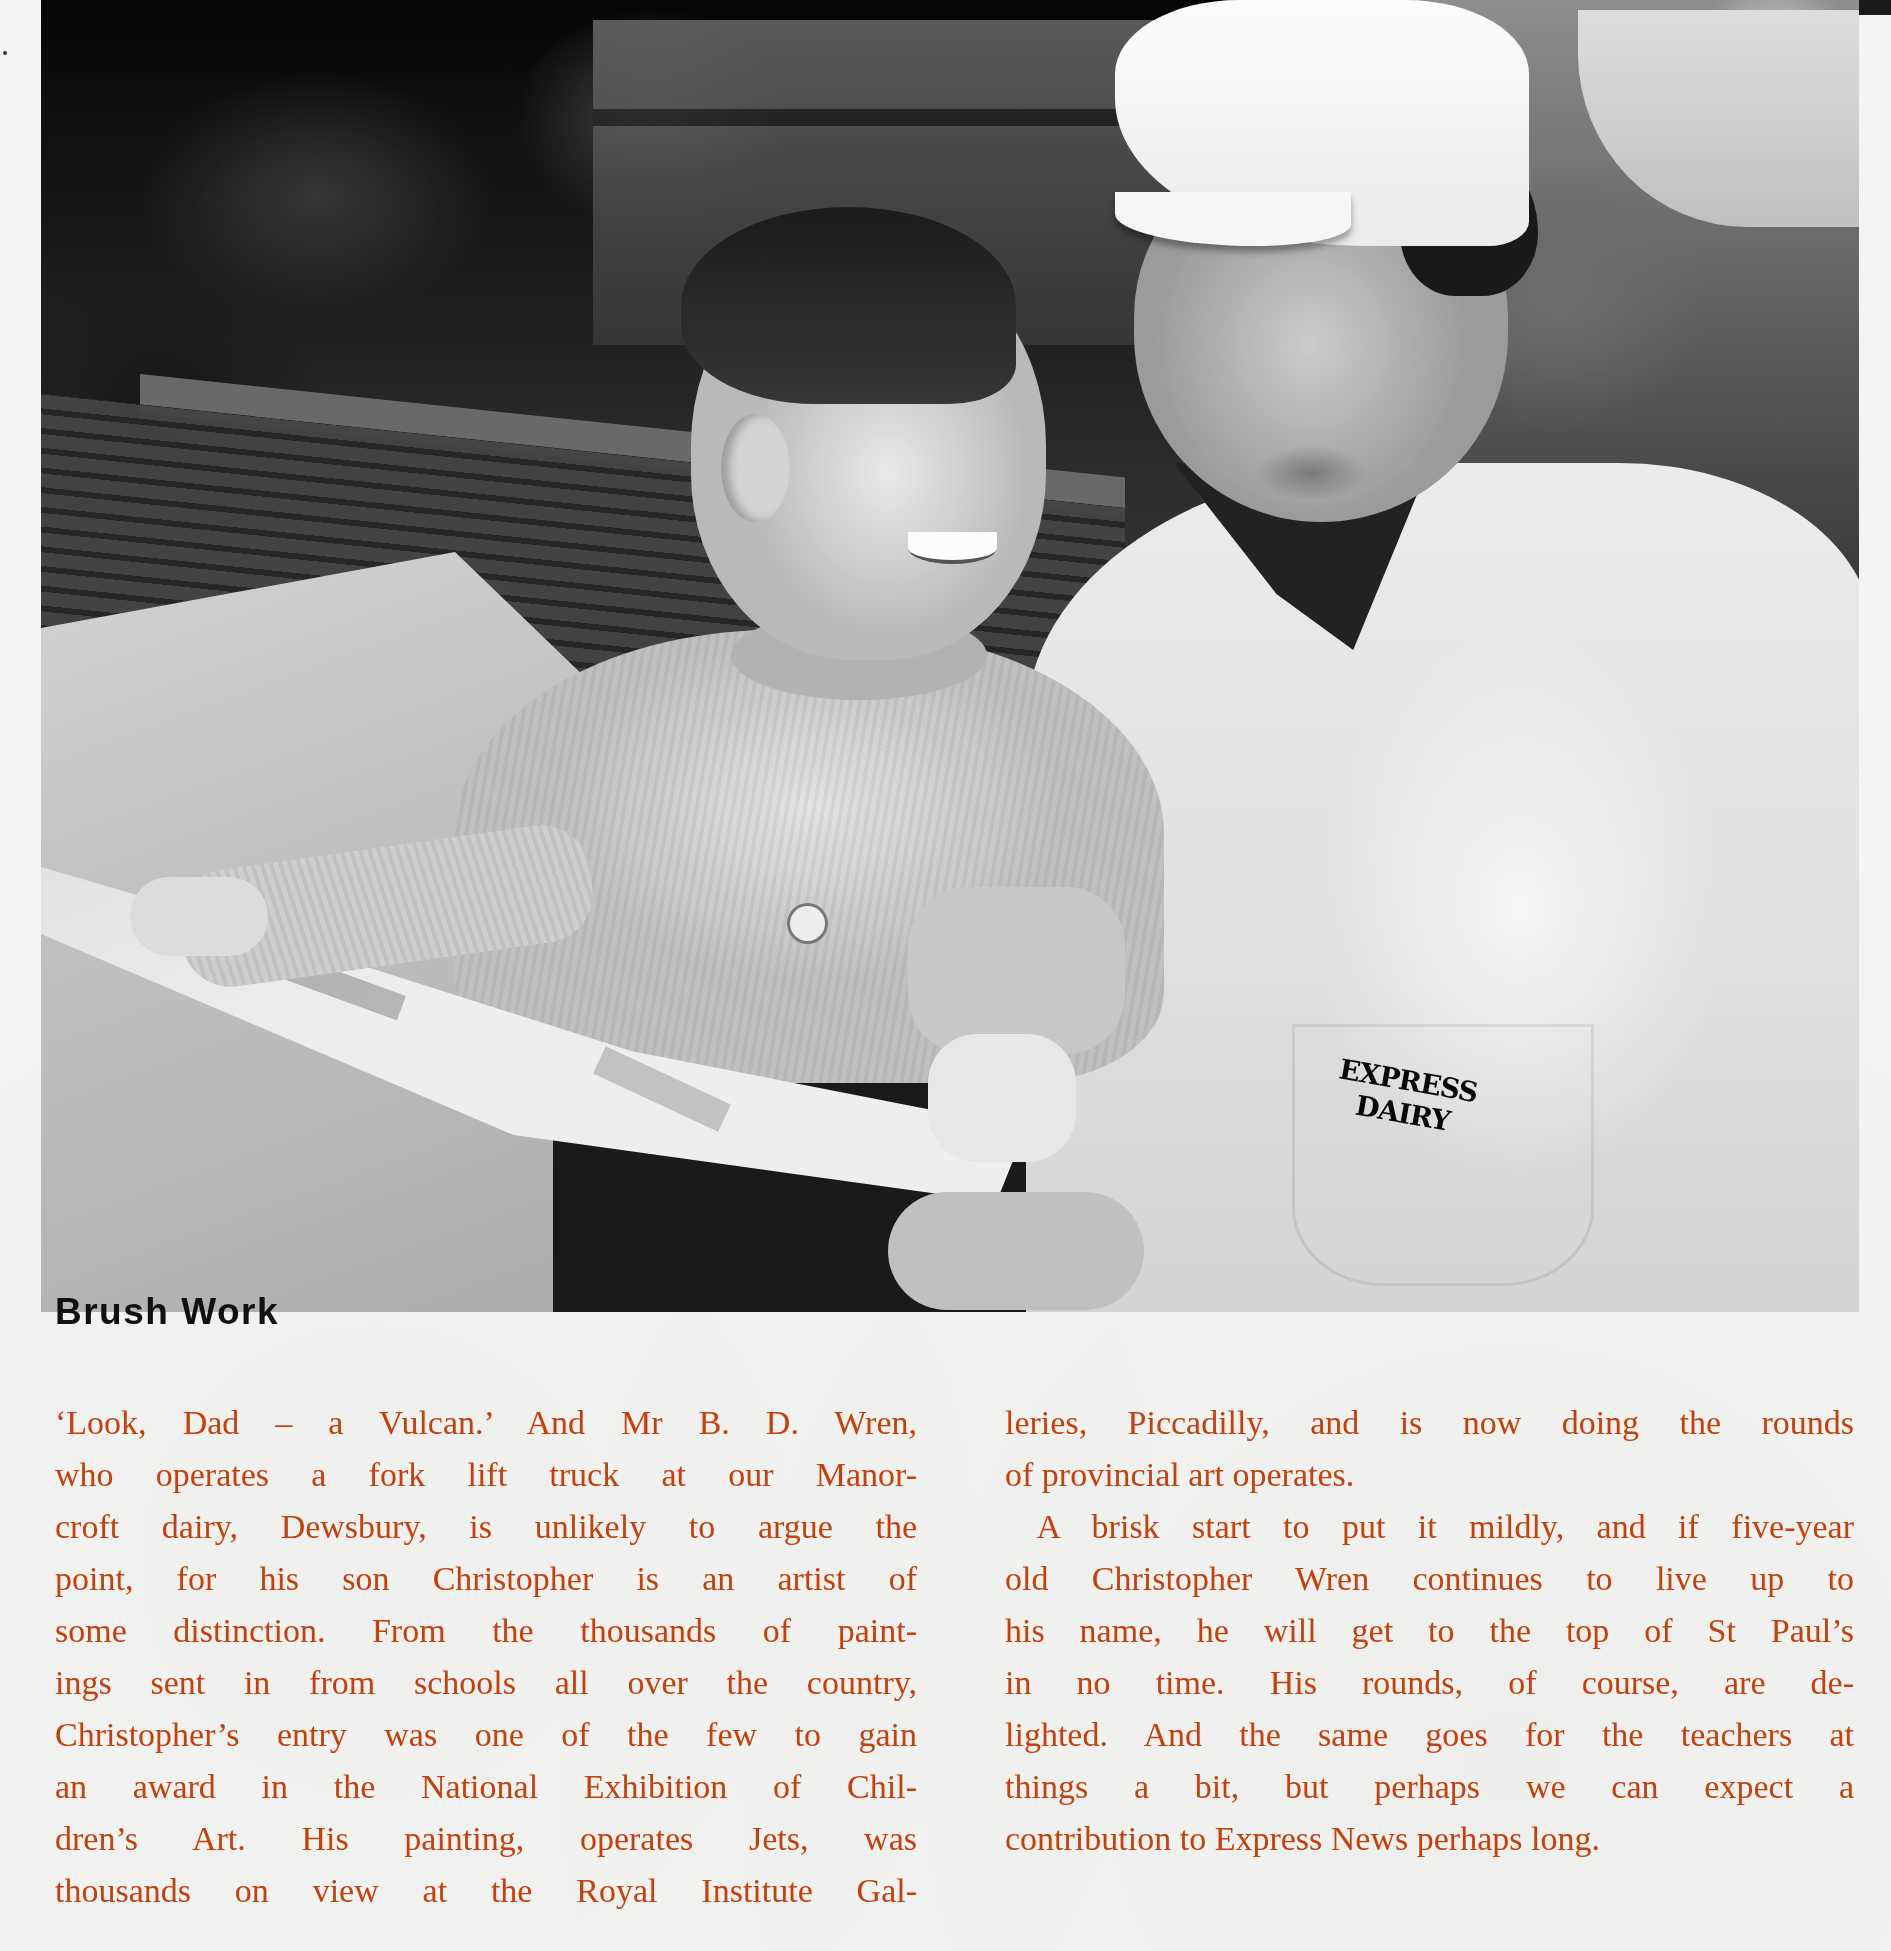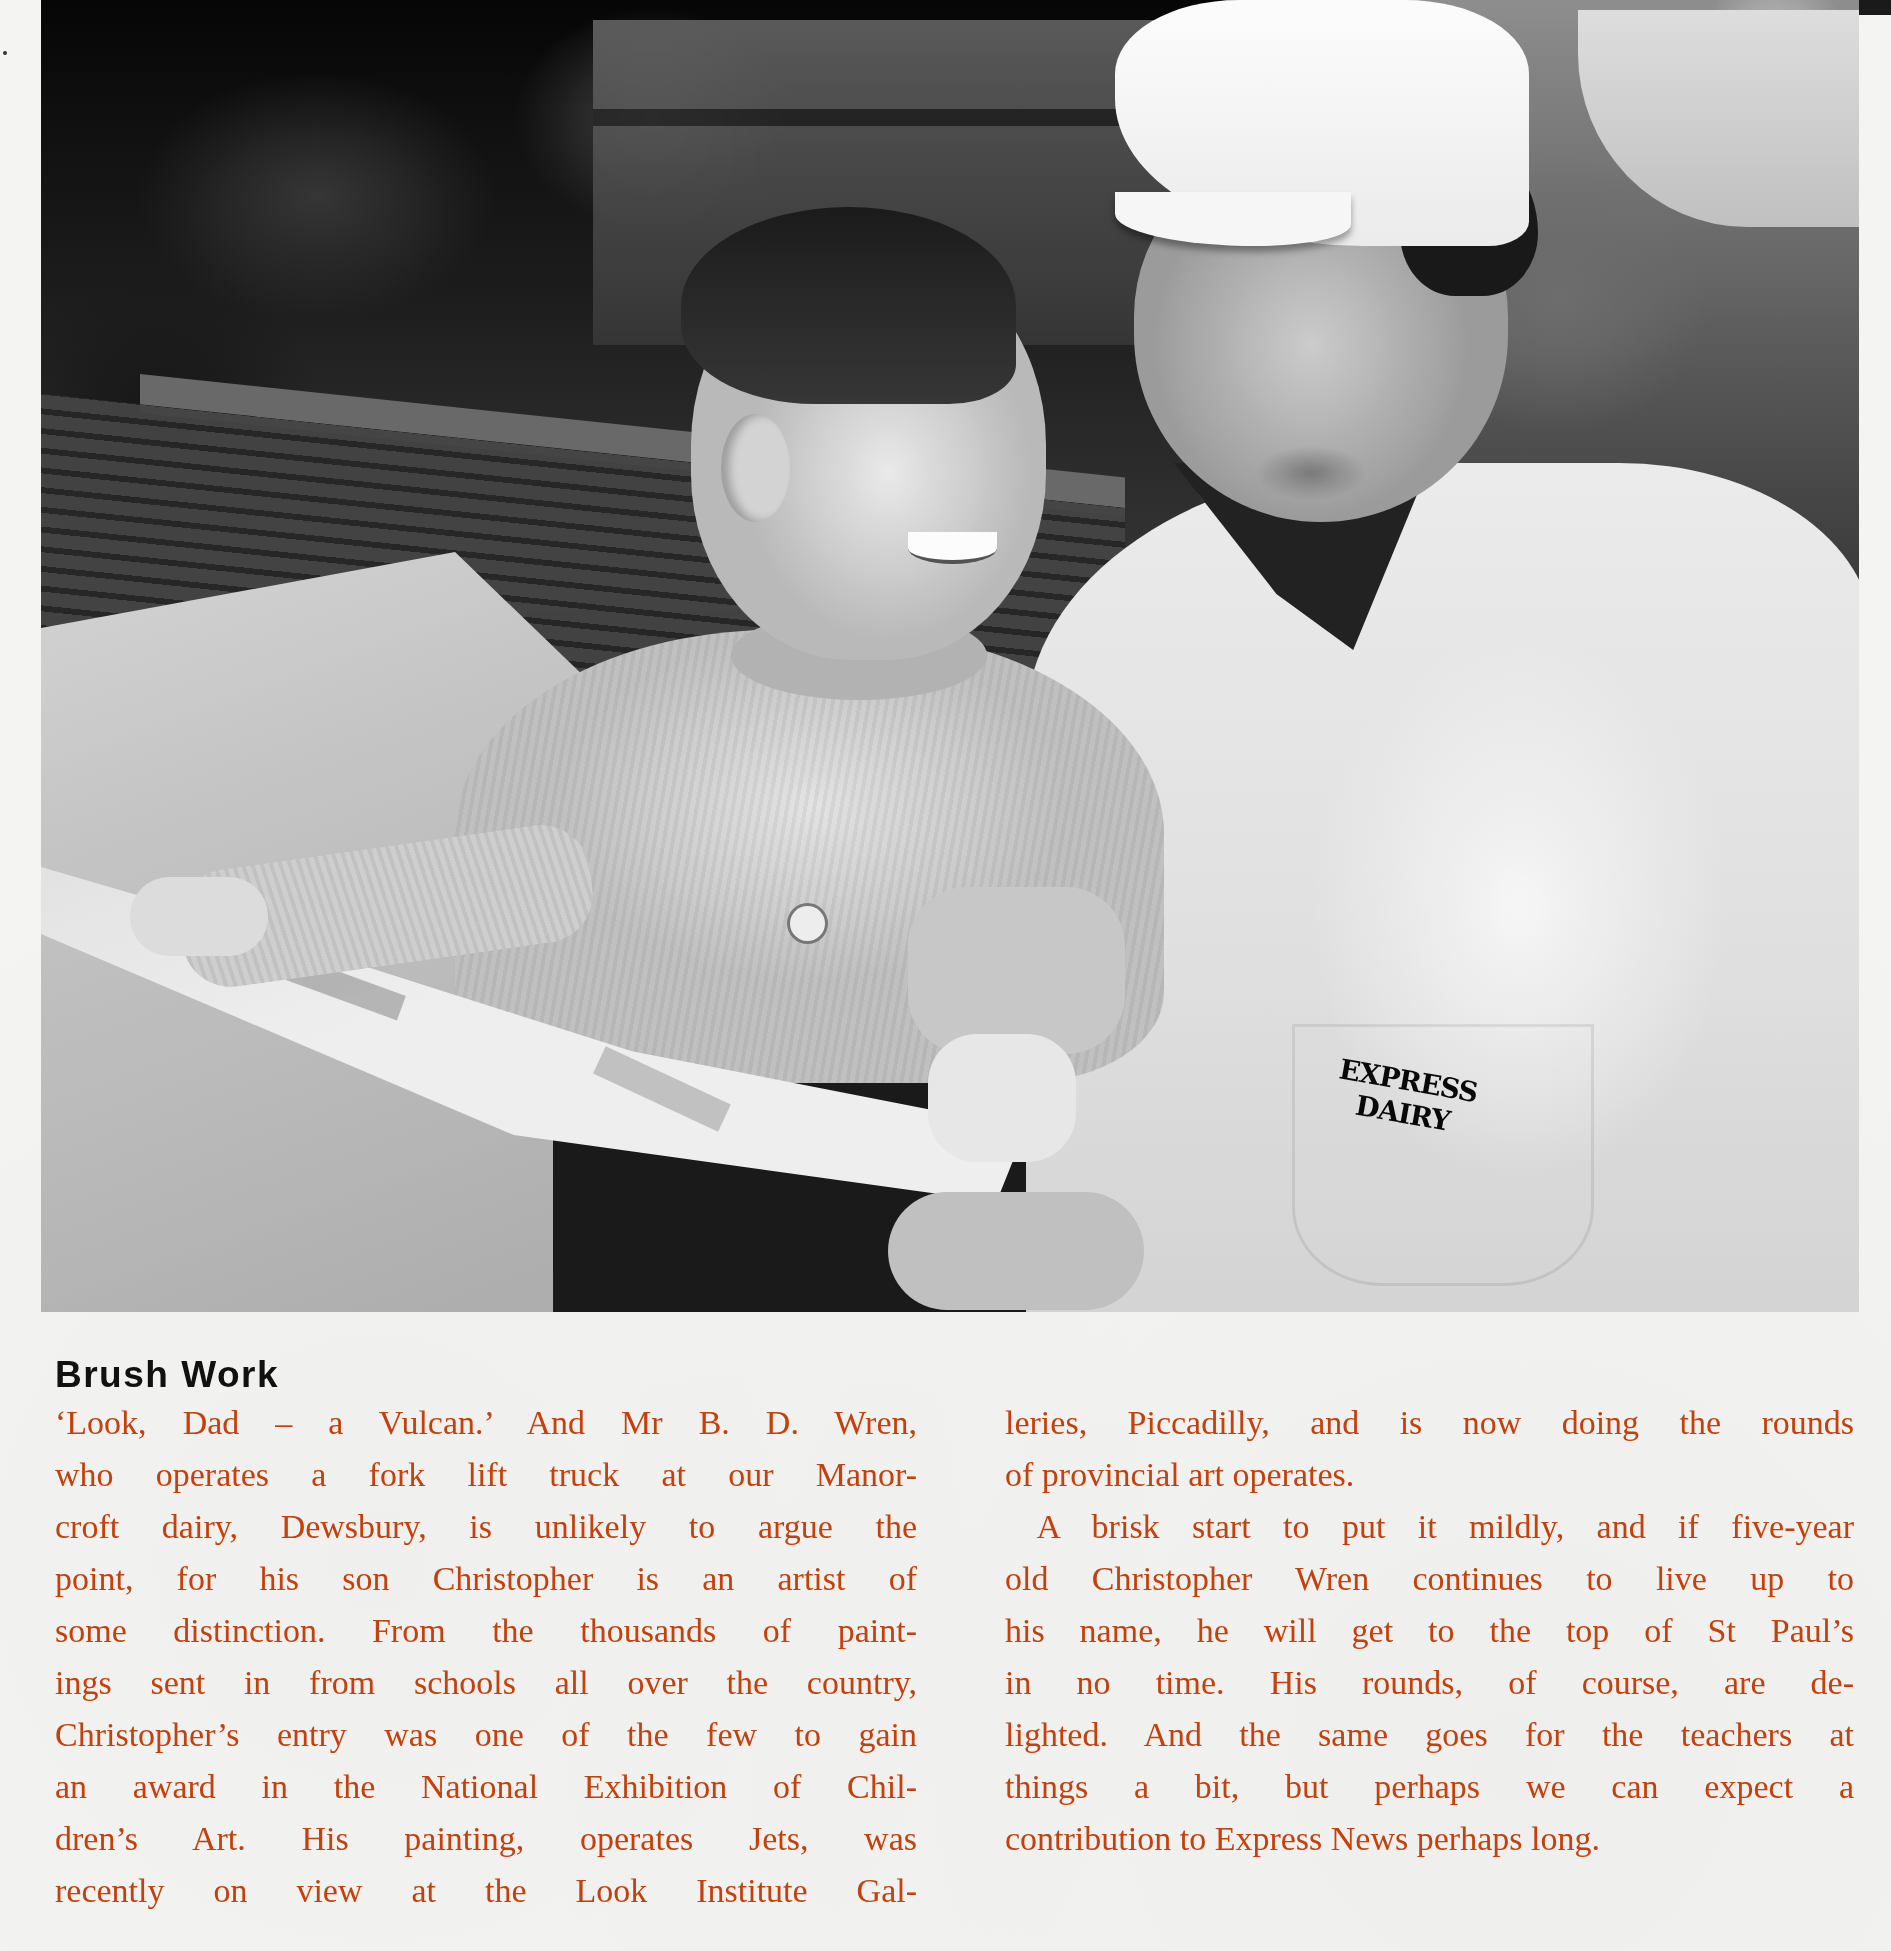--- a/index.html
+++ b/index.html
@@ -258,21 +258,21 @@
     }
 
     
     .article {
       position: absolute;
       left: 0; top: 0; width: 1891px; height: 1951px;
       pointer-events: none;
     }
     .headline {
       position: absolute;
-      left: 55px; top: 1353px;
+      left: 55px; top: 1290px;
       margin: 0;
       font-family: "Liberation Sans", "DejaVu Sans", sans-serif;
       font-weight: bold;
       font-size: 37px;
       letter-spacing: 1.5px;
       line-height: 43px;
       color: #111;
     }
     .column {
       position: absolute;
@@ -349,21 +349,21 @@
   <div class="column left">
     <span class="line">‘Look, Dad – a Vulcan.’ And Mr B. D. Wren,</span>
     <span class="line">who operates a fork lift truck at our Manor-</span>
     <span class="line">croft dairy, Dewsbury, is unlikely to argue the</span>
     <span class="line">point, for his son Christopher is an artist of</span>
     <span class="line">some distinction. From the thousands of paint-</span>
     <span class="line">ings sent in from schools all over the country,</span>
     <span class="line">Christopher’s entry was one of the few to gain</span>
     <span class="line">an award in the National Exhibition of Chil-</span>
     <span class="line"><span>dren’s Art. His painting, operates </span><span class="it">Jets</span><span>, was</span></span>
-    <span class="line">recently on view at the Look Institute Gal-</span>
+    <span class="line">thousands on view at the Royal Institute Gal-</span>
   </div>
 
   <div class="column right">
     <span class="line">leries, Piccadilly, and is now doing the rounds</span>
     <span class="line last">of provincial art operates.</span>
     <span class="line indent">A brisk start to put it mildly, and if five-year</span>
     <span class="line">old Christopher Wren continues to live up to</span>
     <span class="line">his name, he will get to the top of St Paul’s</span>
     <span class="line">in no time. His rounds, of course, are de-</span>
     <span class="line">lighted. And the same goes for the teachers at</span>

